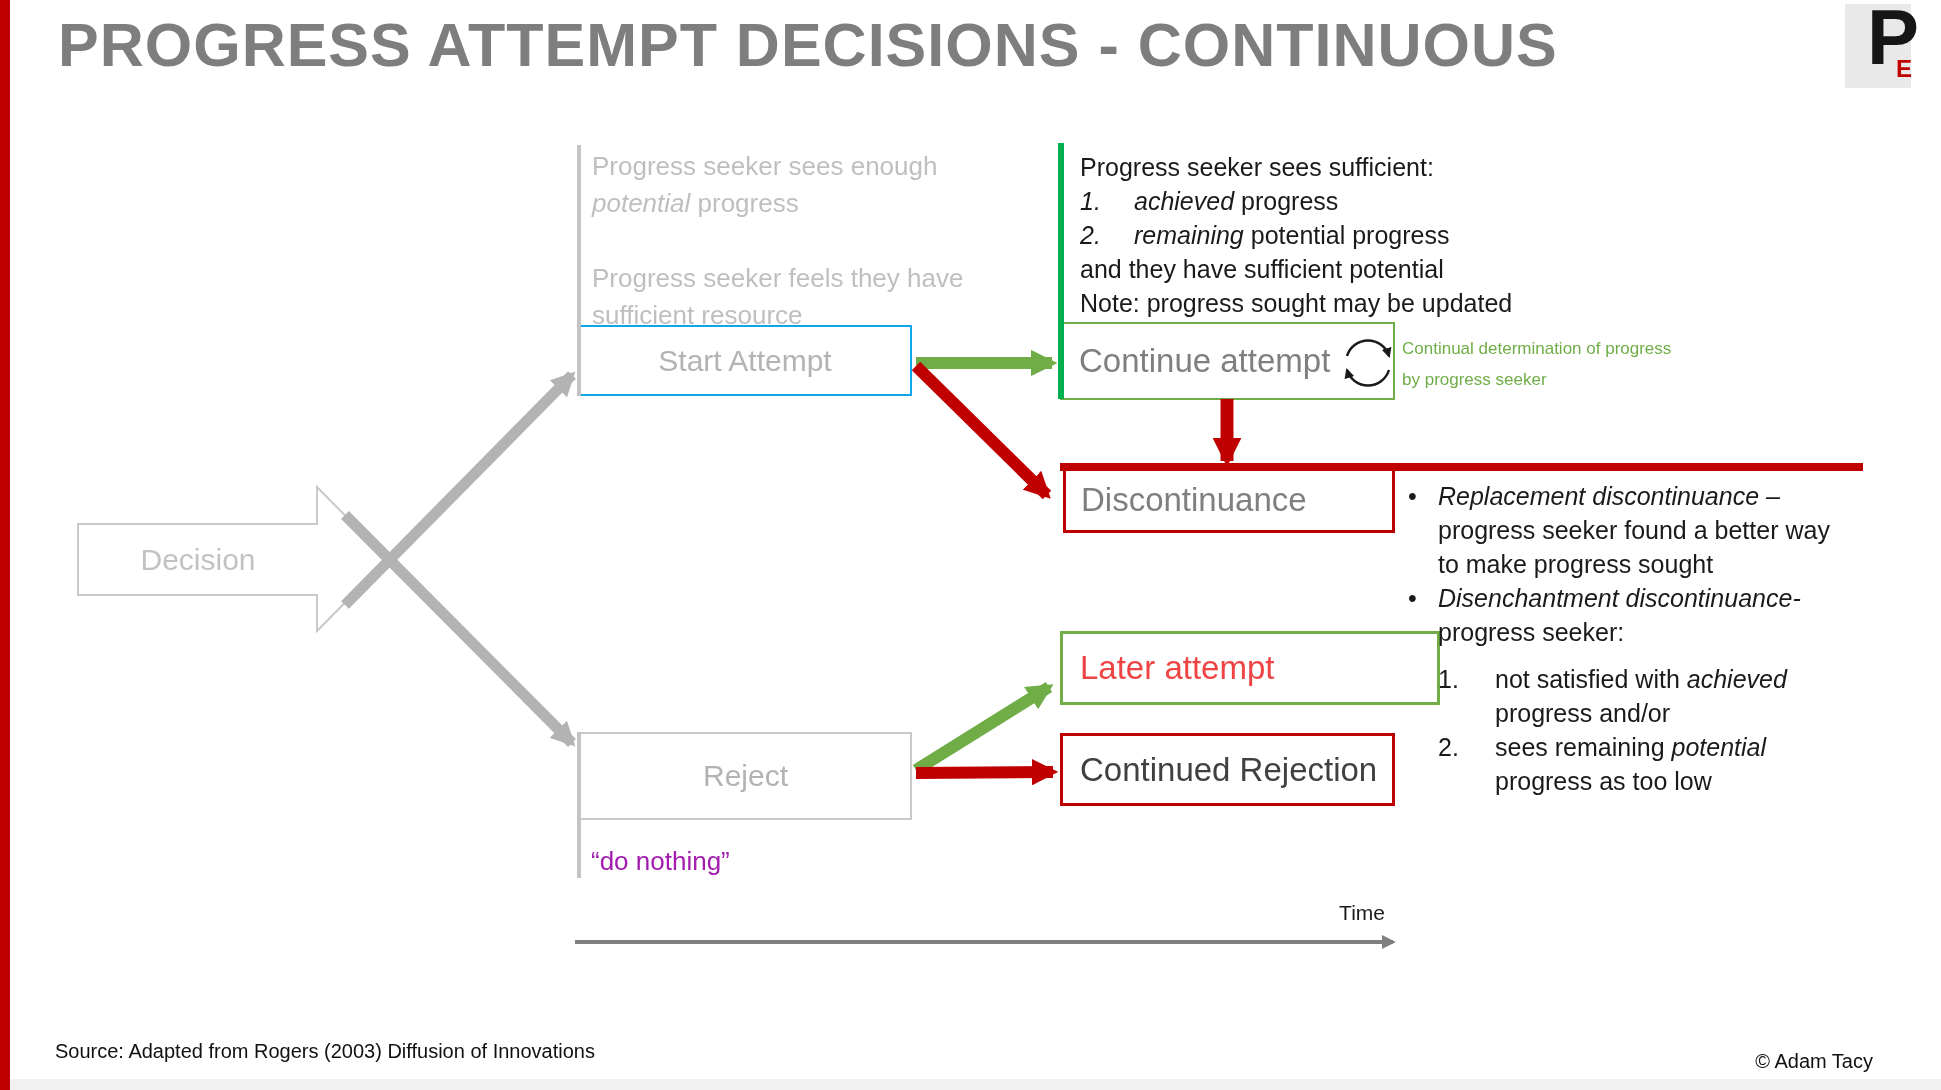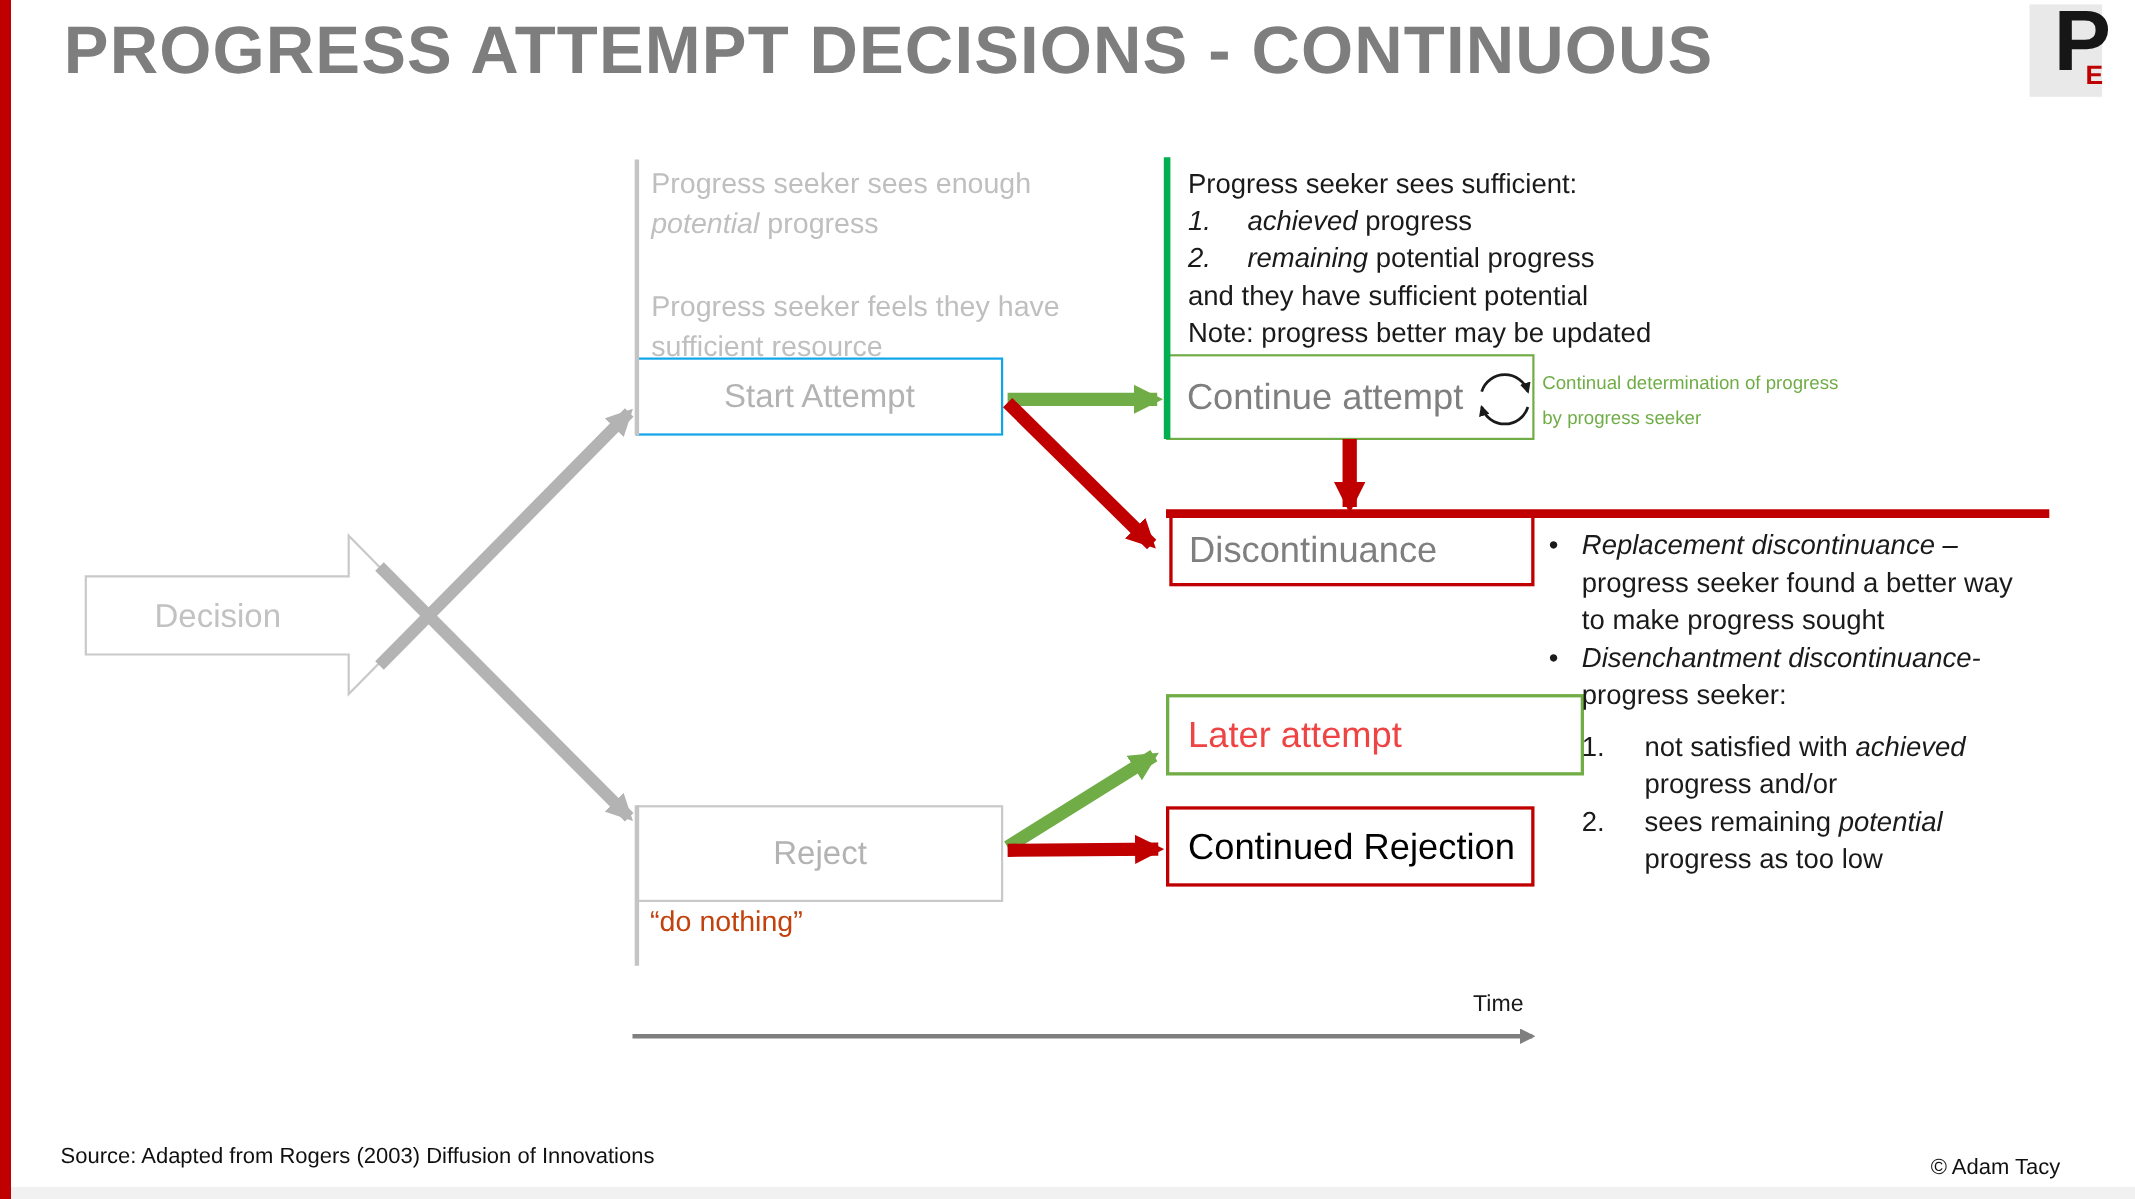--- a/index.html
+++ b/index.html
@@ -15,26 +15,26 @@
   .logo{position:absolute;left:1845px;top:4px;width:66px;height:84px;background:#E9E9E9;z-index:2;}
   .logo .p{position:absolute;left:22px;top:-6px;font-size:78px;font-weight:800;color:#161616;line-height:1;}
   .logo .e{position:absolute;left:51px;bottom:7px;font-size:24px;font-weight:700;color:#C00000;line-height:1;}
 
   .box{position:absolute;display:flex;align-items:center;box-sizing:border-box;z-index:2;background:#fff;white-space:nowrap;}
   .box-start {left:578px;top:325px;width:334px;height:71px;border:2px solid #0ea5e9;color:#B3B3B3;font-size:30px;justify-content:center;}
   .box-continue{left:1060px;top:322px;width:335px;height:78px;border:2px solid #70AD47;color:#7F7F7F;font-size:33px;padding-left:17px;}
   .box-disc{left:1063px;top:467px;width:332px;height:66px;border:3px solid #C00000;color:#7F7F7F;font-size:33px;padding-left:15px;}
   .box-later{left:1060px;top:631px;width:380px;height:74px;border:3px solid #70AD47;color:#ef4444;font-size:33px;padding-left:17px;}
   .box-reject{left:579px;top:732px;width:333px;height:88px;border:2px solid #C9C9C9;color:#B3B3B3;font-size:30px;justify-content:center;}
-  .box-contrej{left:1060px;top:733px;width:335px;height:73px;border:3px solid #C00000;color:#000000;font-size:33px;padding-left:17px;}
+  .box-contrej{left:1060px;top:733px;width:335px;height:73px;border:3px solid #C00000;color:#404040;font-size:33px;padding-left:17px;}
 
   .note-gray{position:absolute;color:#BFBFBF;font-size:26px;line-height:37px;z-index:2;white-space:nowrap;}
   .note-enough{left:592px;top:148px;}
   .note-resource{left:592px;top:260px;}
-  .do-nothing{position:absolute;left:591px;top:822px;color:#c2410c;font-size:26px;z-index:2;}
+  .do-nothing{position:absolute;left:591px;top:846px;color:#a21caf;font-size:26px;z-index:2;}
 
   .black-block{position:absolute;left:1080px;top:150px;color:#1a1a1a;font-size:25px;line-height:34px;z-index:2;white-space:nowrap;}
   .black-block .num{display:inline-block;width:54px;}
   .it{font-style:italic;}
 
   .green-note{position:absolute;left:1402px;top:333px;color:#70AD47;font-size:17px;line-height:31px;z-index:2;white-space:nowrap;}
 
   .disc-notes{position:absolute;left:1408px;top:479px;width:420px;color:#1a1a1a;font-size:25px;line-height:34px;z-index:2;white-space:nowrap;}
   .bullet-row{display:flex;}
   .bullet-row .bmark{flex:0 0 30px;}
@@ -71,21 +71,21 @@
   <div class="note-gray note-resource">
     <div>Progress seeker feels they have</div>
     <div>sufficient resource</div>
   </div>
 
   <div class="black-block">
     <div>Progress seeker sees sufficient:</div>
     <div><span class="num it">1.</span><span class="it">achieved</span><span> progress</span></div>
     <div><span class="num it">2.</span><span class="it">remaining</span><span> potential progress</span></div>
     <div>and they have sufficient potential</div>
-    <div>Note: progress better may be updated</div>
+    <div>Note: progress sought may be updated</div>
   </div>
 
   <div class="green-note">
     <div>Continual determination of progress</div>
     <div>by progress seeker</div>
   </div>
 
   <div class="box box-start">
       <span>Start Attempt</span>
     </div>

